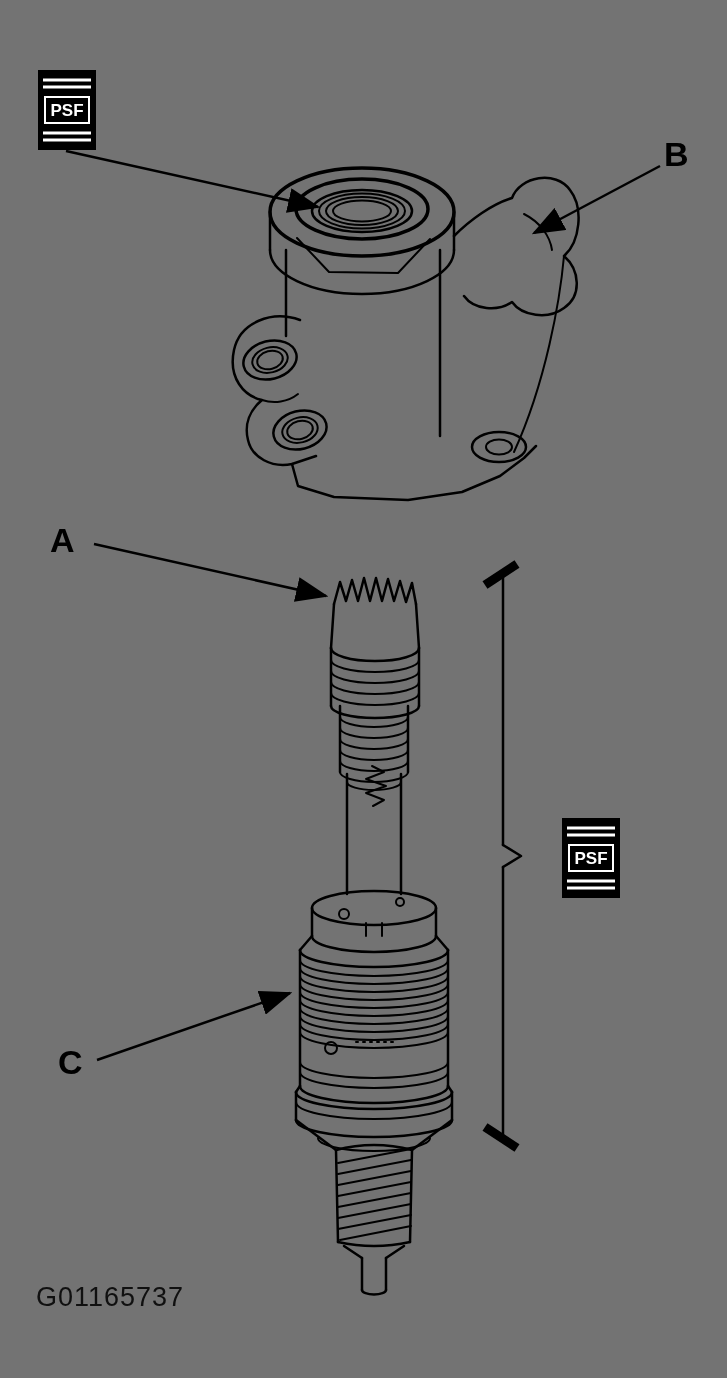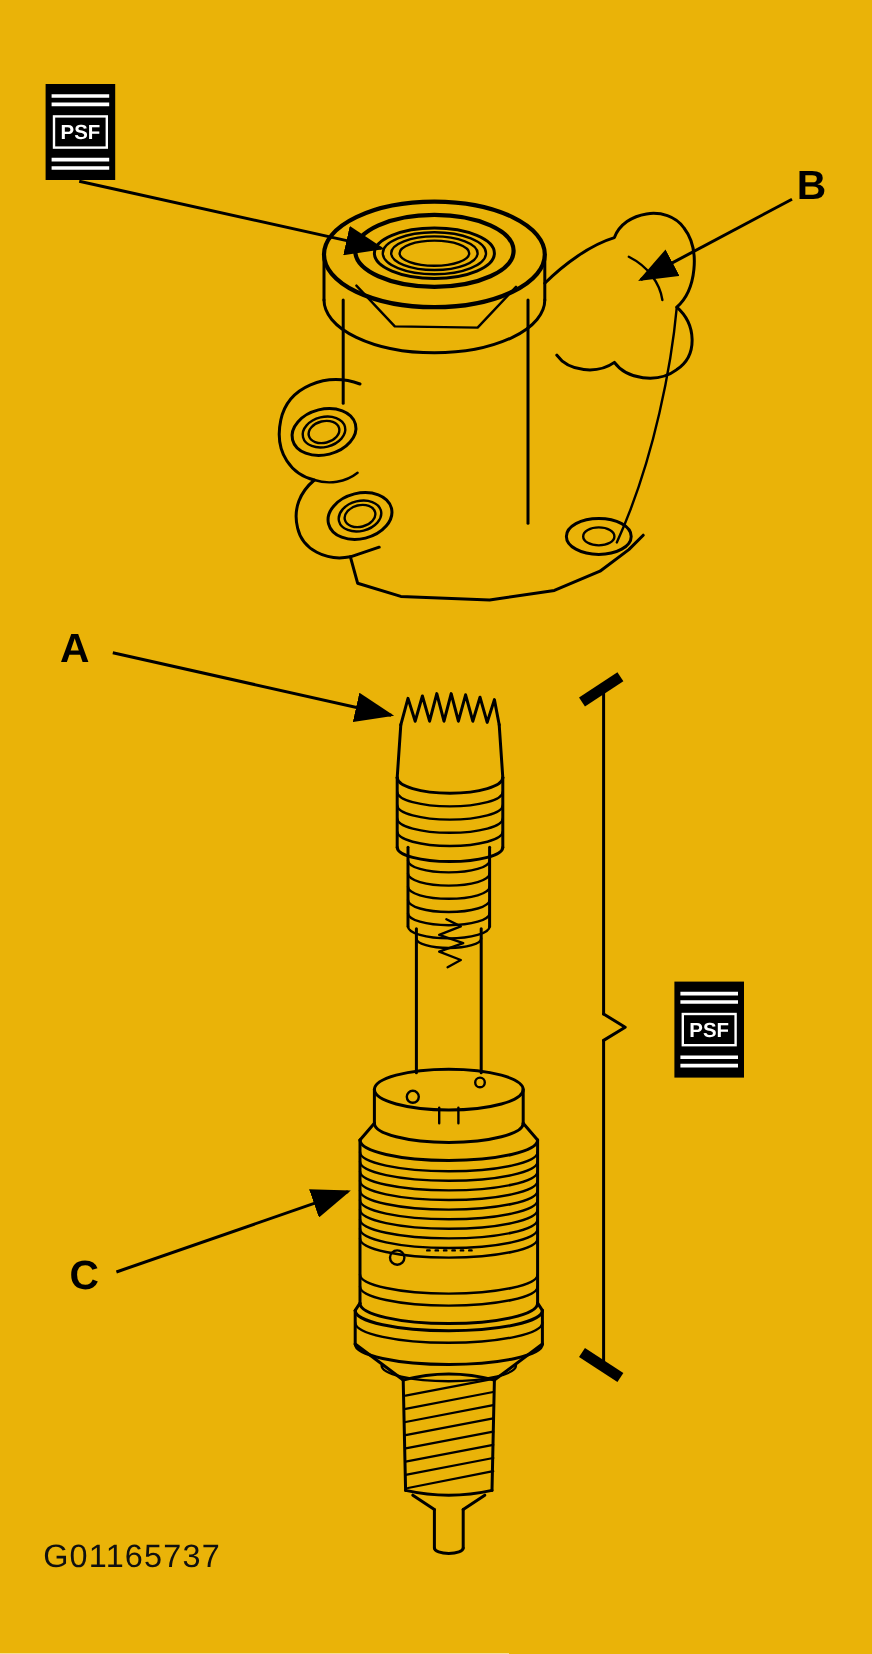--- a/index.html
+++ b/index.html
@@ -5,21 +5,21 @@
   html, body {
     margin: 0;
     padding: 0;
     background: #ffffff;
     font-family: "Liberation Sans", sans-serif;
   }
   .canvas {
     position: relative;
     width: 727px;
     height: 1378px;
-    background: #eab308;
+    background: #737373;
     overflow: hidden;
   }
   svg { display: block; }
   .ln {
     fill: none;
     stroke: #000000;
     stroke-width: 2.5;
     stroke-linecap: round;
     stroke-linejoin: round;
   }

